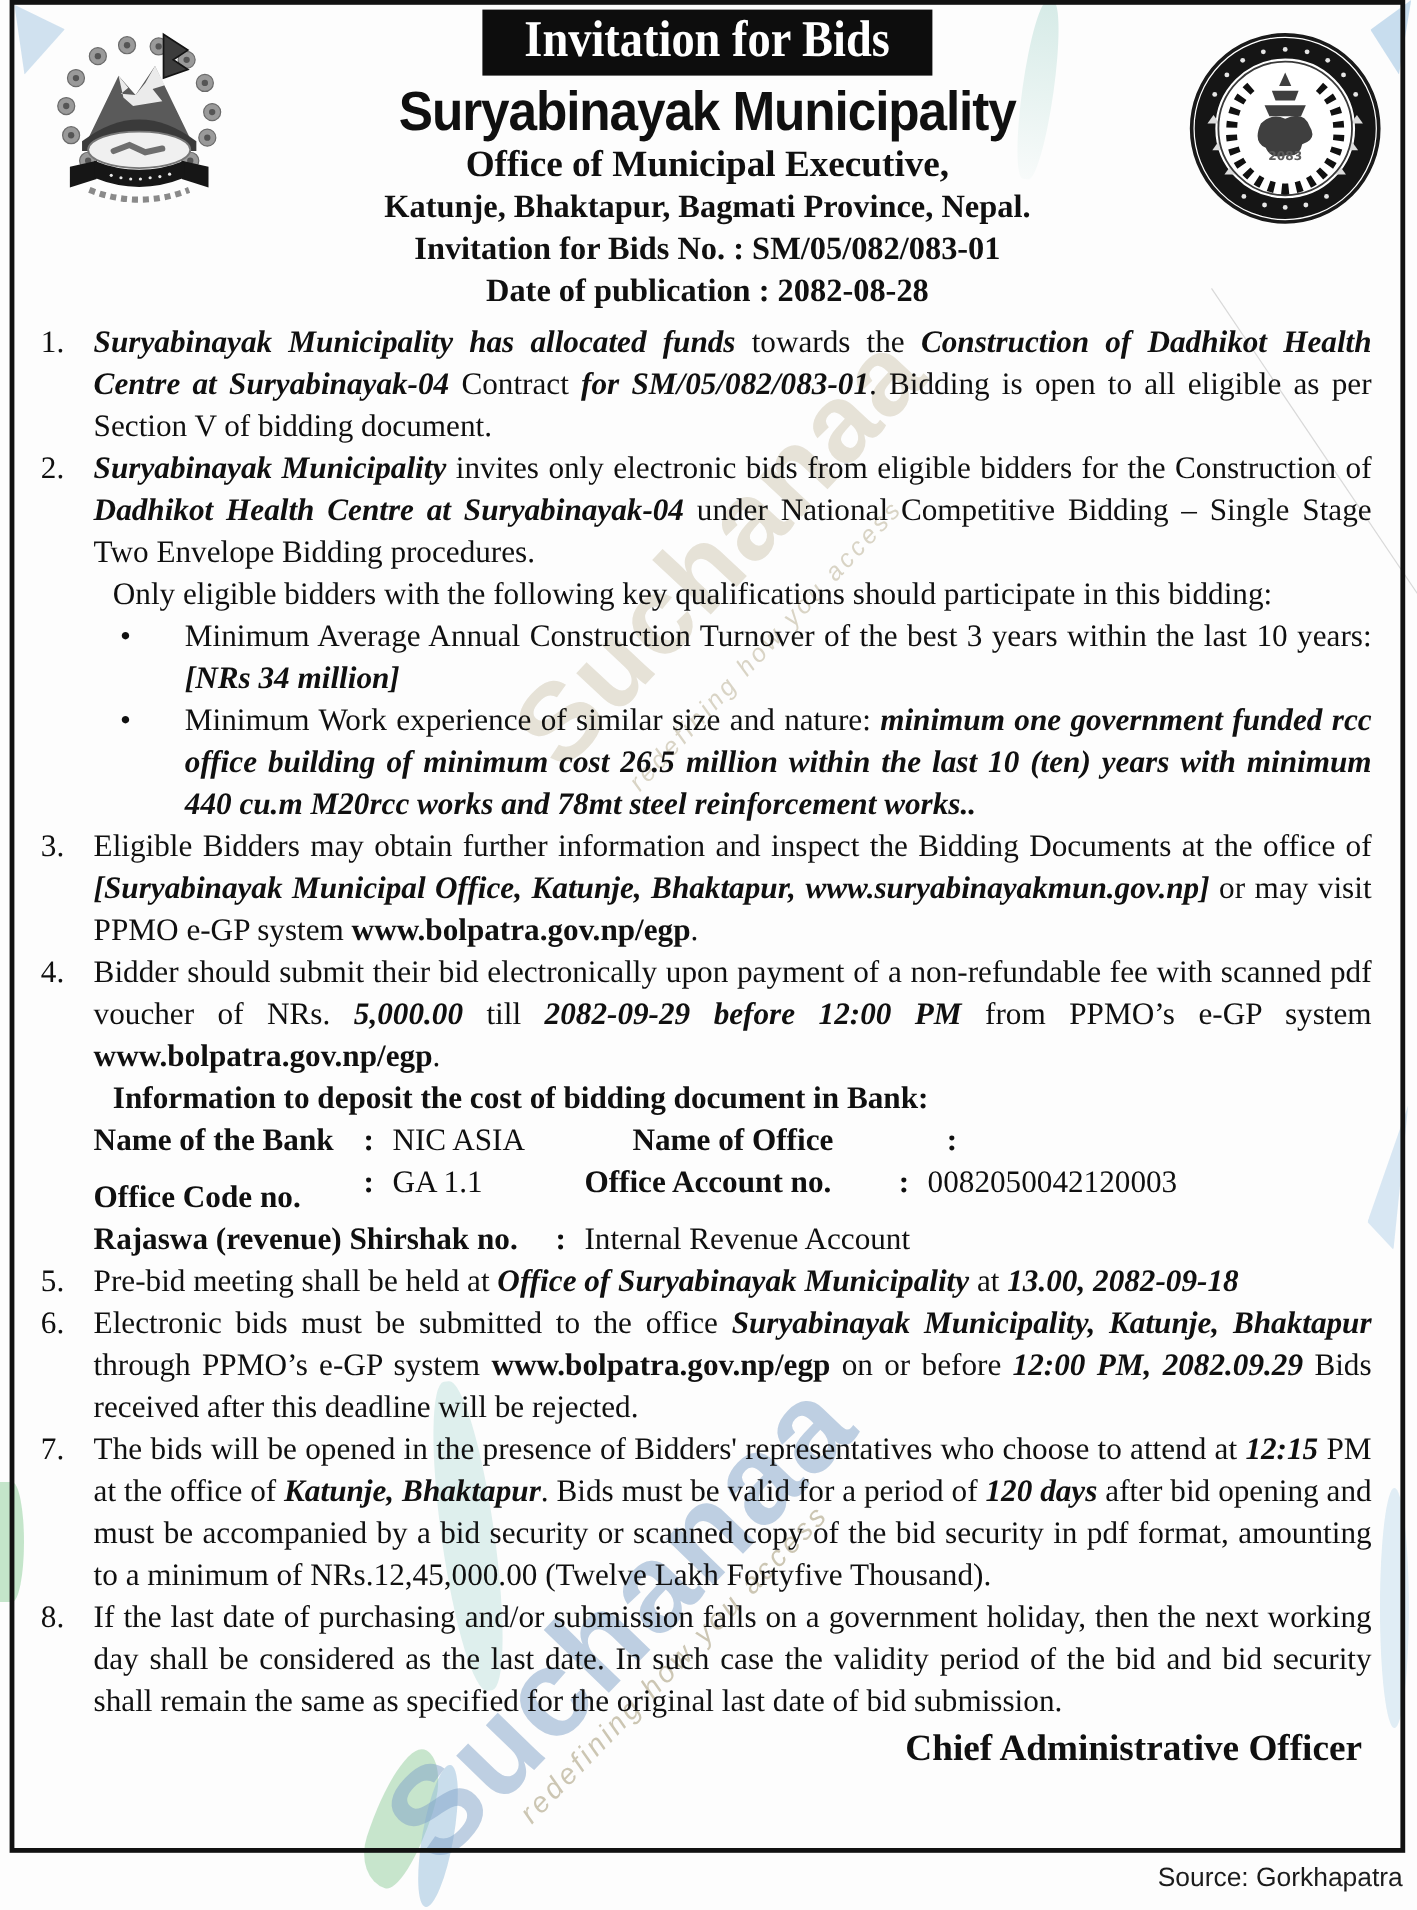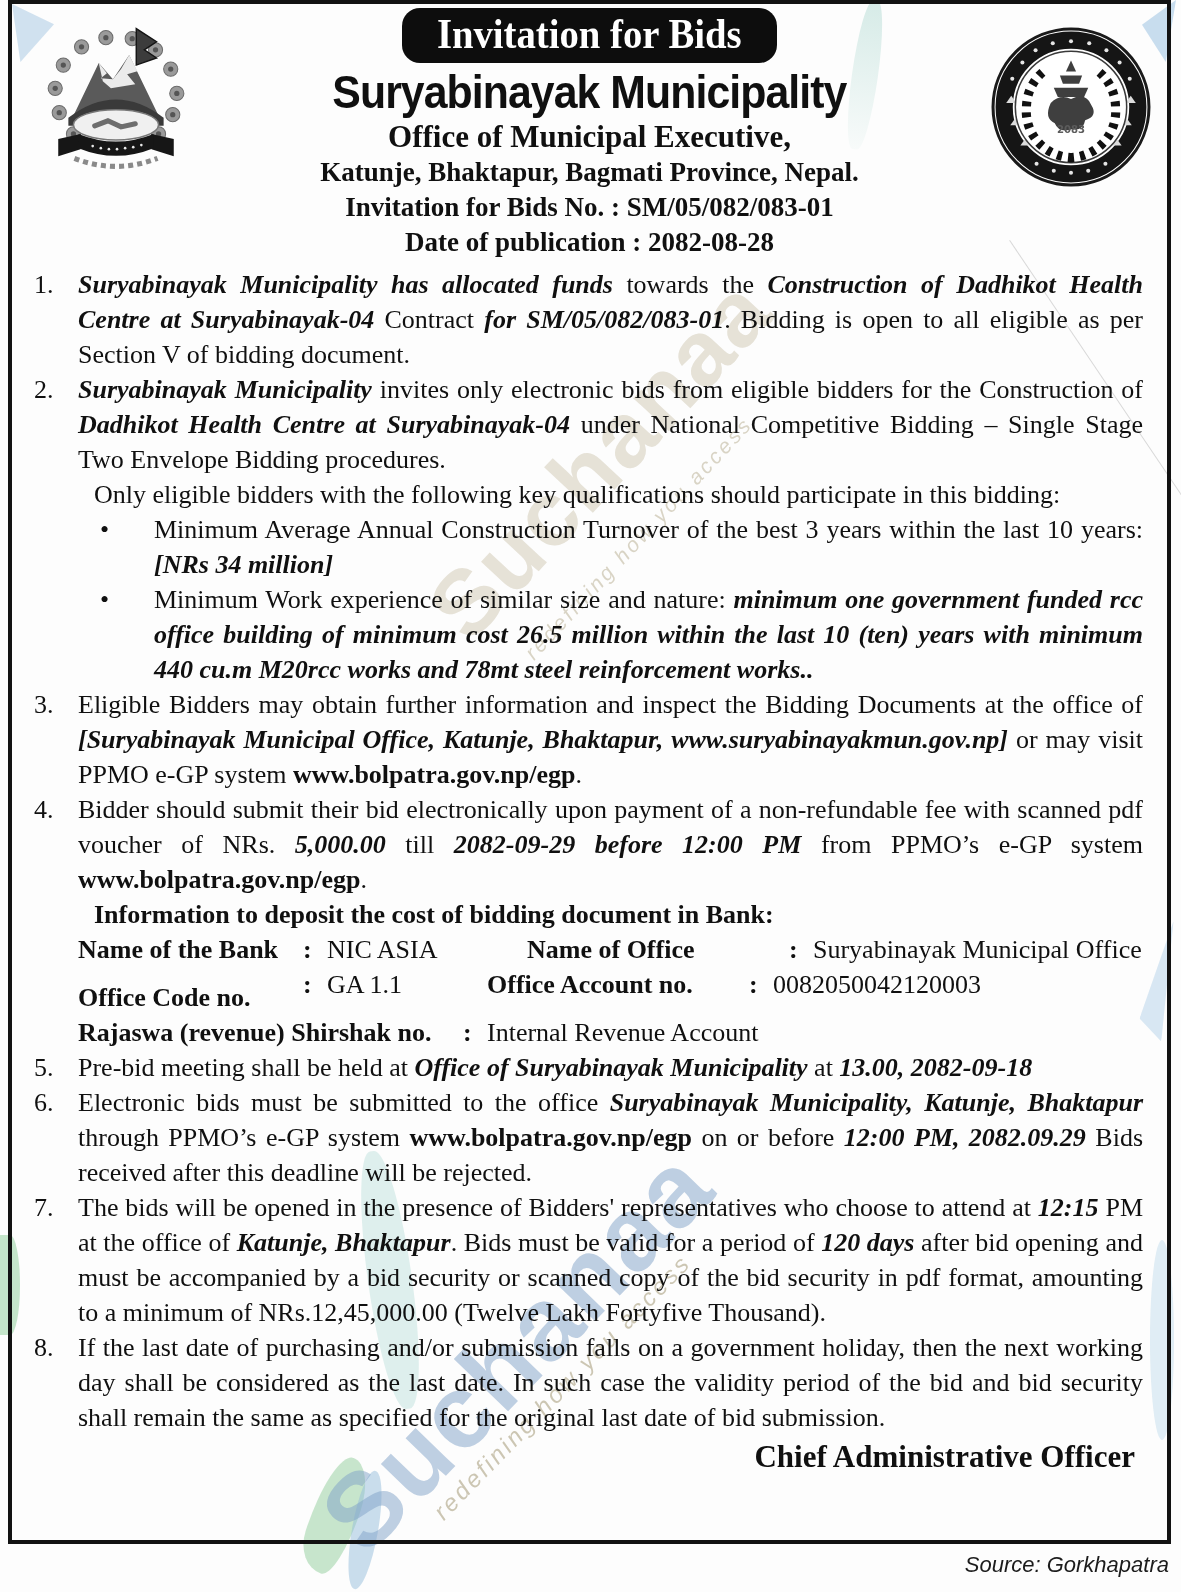--- a/index.html
+++ b/index.html
@@ -38,21 +38,21 @@
   .hairline{left:1010px;top:240px;width:330px;height:1px;background:rgba(150,150,150,.35);
       transform:rotate(56deg);transform-origin:0 0;}
   
   .notice{position:absolute;left:8px;top:0;width:1163px;height:1544px;z-index:2;
       border:4px solid #121212;box-sizing:border-box;background:transparent;overflow:hidden;}
   .emblem-left{position:absolute;left:28px;top:16px;width:152px;height:158px;}
   .emblem-right{position:absolute;left:978px;top:22px;width:162px;height:162px;}
   
   .header{text-align:center;position:relative;z-index:3;}
   .banner{background:#0d0d0d;color:#fff;font-weight:bold;font-size:43px;line-height:1.05;
-      padding:3px 18px 7px;margin:4px auto 0;width:fit-content;border-radius:18px;}
+      padding:3px 18px 7px;margin:4px auto 0;width:fit-content;}
   .banner span{display:inline-block;transform:scaleX(.9);transform-origin:center;}
   .muni{font-family:"Liberation Sans",sans-serif;font-weight:bold;font-size:46px;
       line-height:1.05;margin-top:5px;letter-spacing:-1px;}
   .muni span{display:inline-block;transform:scaleX(.93);transform-origin:center;}
   .office{font-size:31px;font-weight:bold;margin-top:3px;line-height:1.15;}
   .addr,.bidno,.pub{font-size:27px;font-weight:bold;line-height:1.3;}
   
   .bodyrows{position:relative;z-index:3;padding:7px 24px 0 22px;font-size:26px;line-height:35px;}
   .row{display:flex;align-items:flex-start;}
   .num{flex:0 0 44px;}
@@ -63,21 +63,21 @@
   .bi{font-weight:bold;font-style:italic;}
   .b{font-weight:bold;}
   .bank{margin-left:44px;}
   .bank-row{display:flex;}
   .bank-row span{flex:0 0 auto;}
   .bank-row span.bold{font-weight:bold;}
   .sign{position:relative;z-index:3;text-align:right;font-weight:bold;font-size:31px;
       padding:4px 32px 0 0;}
   
   .source{position:absolute;z-index:2;right:12px;top:1552px;font-family:"Liberation Sans",sans-serif;
-      font-style:italic;font-size:22px;color:#1c1c1c;}
+      font-size:22px;color:#1c1c1c;}
 </style>
 </head>
 <body>
 
 <div class="decor s1"></div>
 <div class="decor s2"></div>
 <div class="decor s3"></div>
 <div class="decor s4a"></div>
 <div class="decor s4b"></div>
 <div class="decor s5"></div>
@@ -226,21 +226,20 @@
       <div class="row cont">
         <div class="txt"><span class="b">Information to deposit the cost of bidding document in Bank:</span></div>
       </div>
       <div class="bank">
         <div class="bank-row">
           <span class="bold" style="width: 225px; flex: 0 0 225px;">Name of the Bank</span>
           <span class="bold" style="width: 24px; flex: 0 0 24px;">:</span>
           <span style="width: 160px; flex: 0 0 160px;">NIC ASIA</span>
           <span class="bold" style="width: 262px; flex: 0 0 262px; margin-left: 40px;">Name of Office</span>
           <span class="bold" style="width: 24px; flex: 0 0 24px;">:</span>
-          <span>Suryabinayak Municipal Office</span>
         </div>
         <div class="bank-row">
           <span class="bold" style="width: 225px; flex: 0 0 225px; margin-top: 13px;">Office Code no.</span>
           <span class="bold" style="width: 24px; flex: 0 0 24px;">:</span>
           <span style="width: 160px; flex: 0 0 160px;">GA 1.1</span>
           <span class="bold" style="width: 262px; flex: 0 0 262px;">Office Account no.</span>
           <span class="bold" style="width: 24px; flex: 0 0 24px;">:</span>
           <span>0082050042120003</span>
         </div>
         <div class="bank-row">

